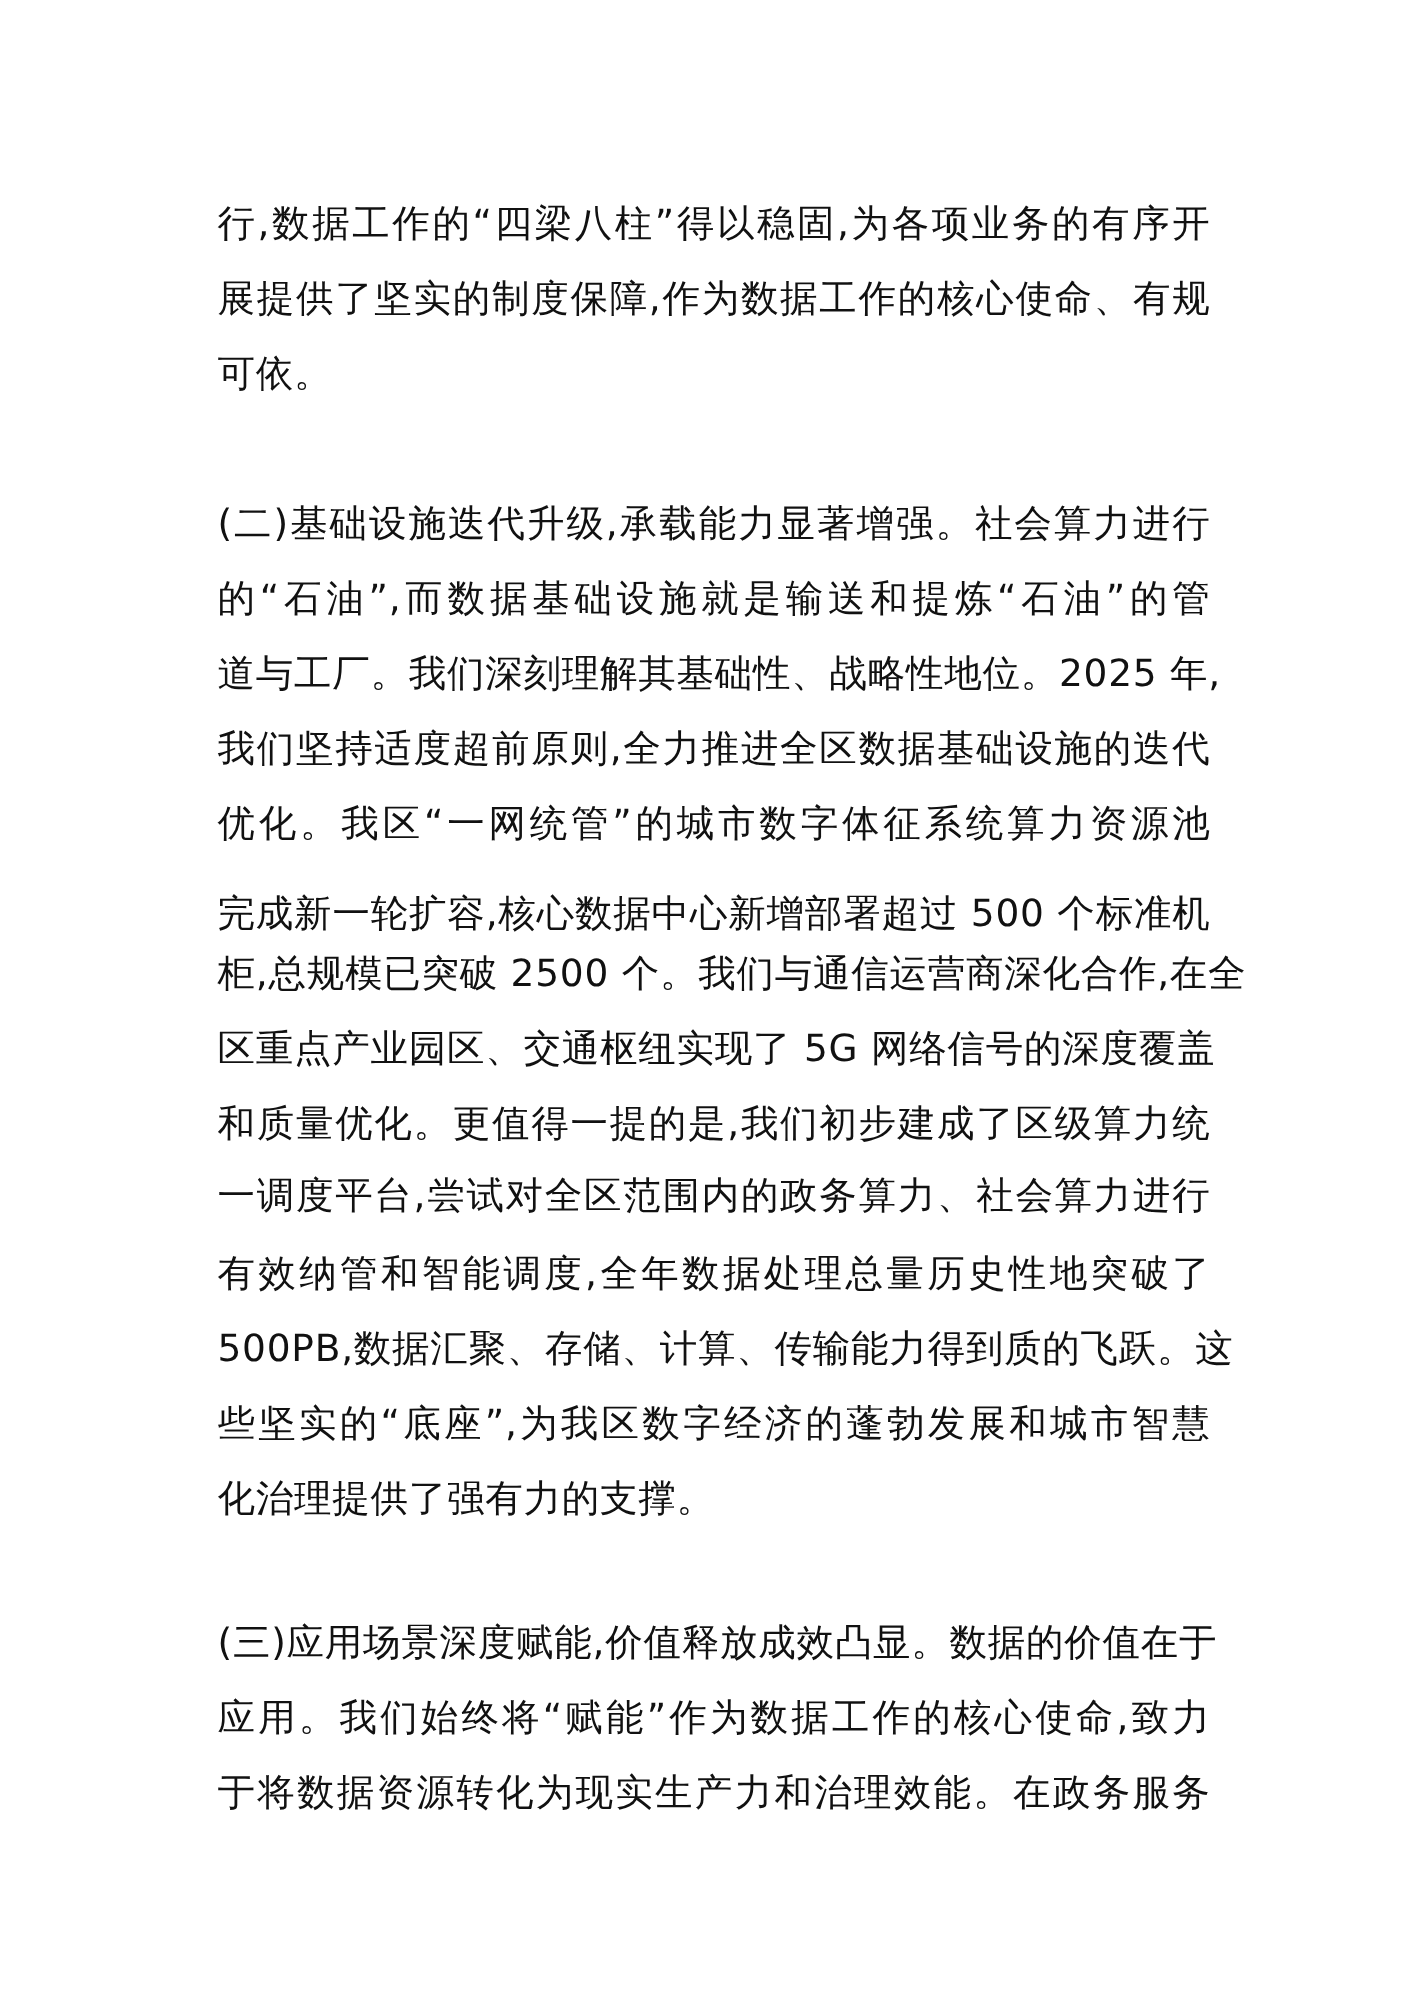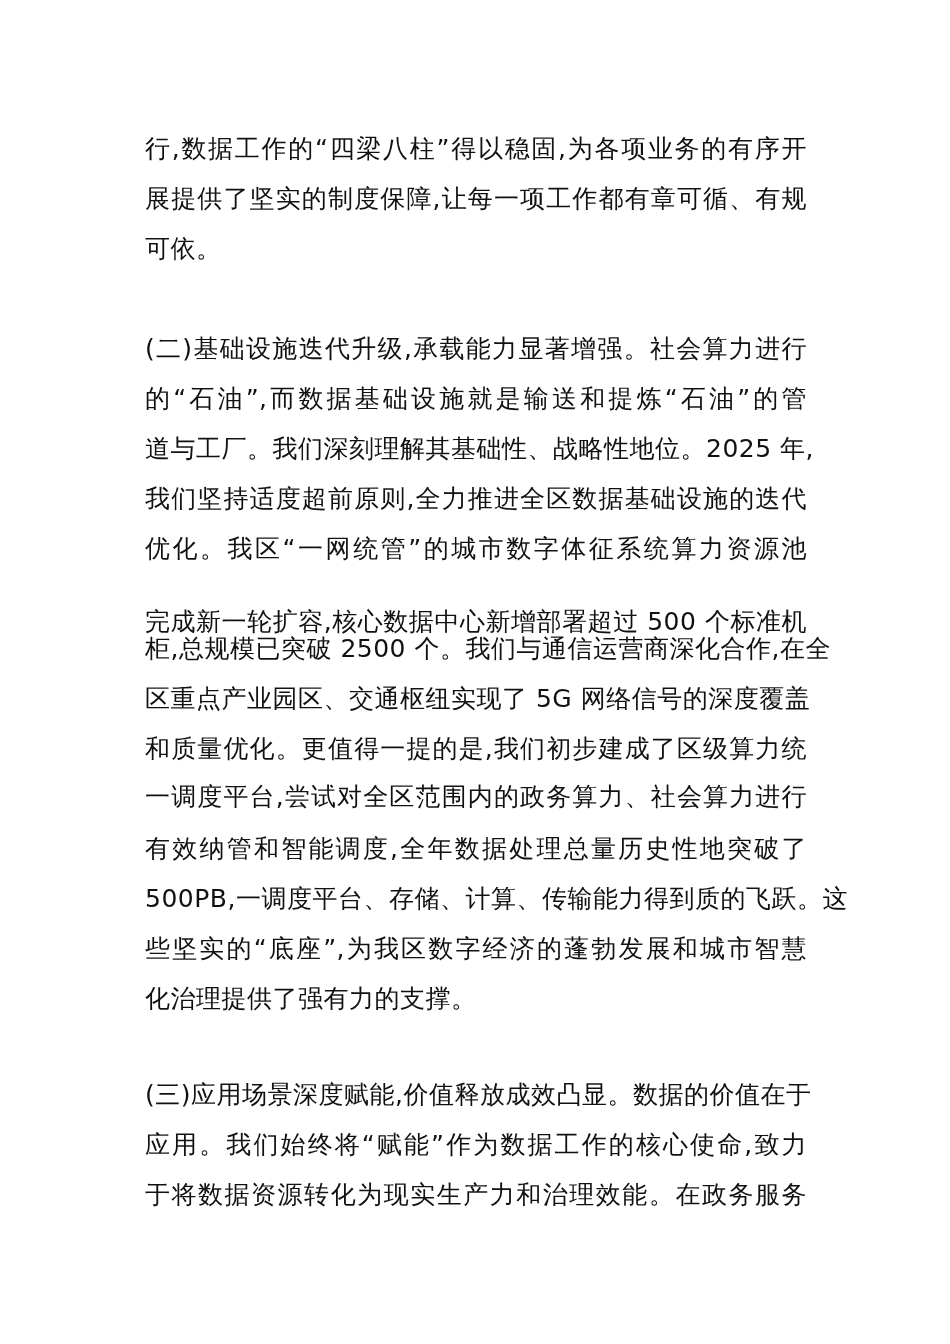--- a/index.html
+++ b/index.html
@@ -21,37 +21,37 @@
   }
   .line.last { text-align-last: left; }
 </style>
 </head>
 <body>
 
 <div class="page">
 
   <div>
     <div class="line" style="top:131px">行,数据工作的“四梁八柱”得以稳固,为各项业务的有序开</div>
-    <div class="line" style="top:181px">展提供了坚实的制度保障,让每一项工作都有章可循、有规</div>
+    <div class="line" style="top:181px">展提供了坚实的制度保障,作为数据工作的核心使命、有规</div>
     <div class="line last" style="top:231px">可依。</div>
   </div>
 
   <div>
     <div class="line" style="top:331px">(二)基础设施迭代升级,承载能力显著增强。社会算力进行</div>
     <div class="line" style="top:381px">的“石油”,而数据基础设施就是输送和提炼“石油”的管</div>
     <div class="line" style="top:431px">道与工厂。我们深刻理解其基础性、战略性地位。2025 年,</div>
     <div class="line" style="top:481px">我们坚持适度超前原则,全力推进全区数据基础设施的迭代</div>
     <div class="line" style="top:531px">优化。我区“一网统管”的城市数字体征系统算力资源池</div>
-    <div class="line" style="top:604px">完成新一轮扩容,核心数据中心新增部署超过 500 个标准机</div>
+    <div class="line" style="top:591px">完成新一轮扩容,核心数据中心新增部署超过 500 个标准机</div>
     <div class="line" style="top:631px">柜,总规模已突破 2500 个。我们与通信运营商深化合作,在全</div>
     <div class="line" style="top:681px">区重点产业园区、交通枢纽实现了 5G 网络信号的深度覆盖</div>
     <div class="line" style="top:731px">和质量优化。更值得一提的是,我们初步建成了区级算力统</div>
     <div class="line" style="top:779px">一调度平台,尝试对全区范围内的政务算力、社会算力进行</div>
     <div class="line" style="top:831px">有效纳管和智能调度,全年数据处理总量历史性地突破了</div>
-    <div class="line" style="top:881px">500PB,一调度平台、存储、计算、传输能力得到质的飞跃。这</div>
+    <div class="line" style="top:881px">500PB,数据汇聚、存储、计算、传输能力得到质的飞跃。这</div>
     <div class="line" style="top:931px">些坚实的“底座”,为我区数字经济的蓬勃发展和城市智慧</div>
     <div class="line last" style="top:981px">化治理提供了强有力的支撑。</div>
   </div>
 
   <div>
     <div class="line" style="top:1077px">(三)应用场景深度赋能,价值释放成效凸显。数据的价值在于</div>
     <div class="line" style="top:1127px">应用。我们始终将“赋能”作为数据工作的核心使命,致力</div>
     <div class="line" style="top:1177px">于将数据资源转化为现实生产力和治理效能。在政务服务</div>
   </div>
 

